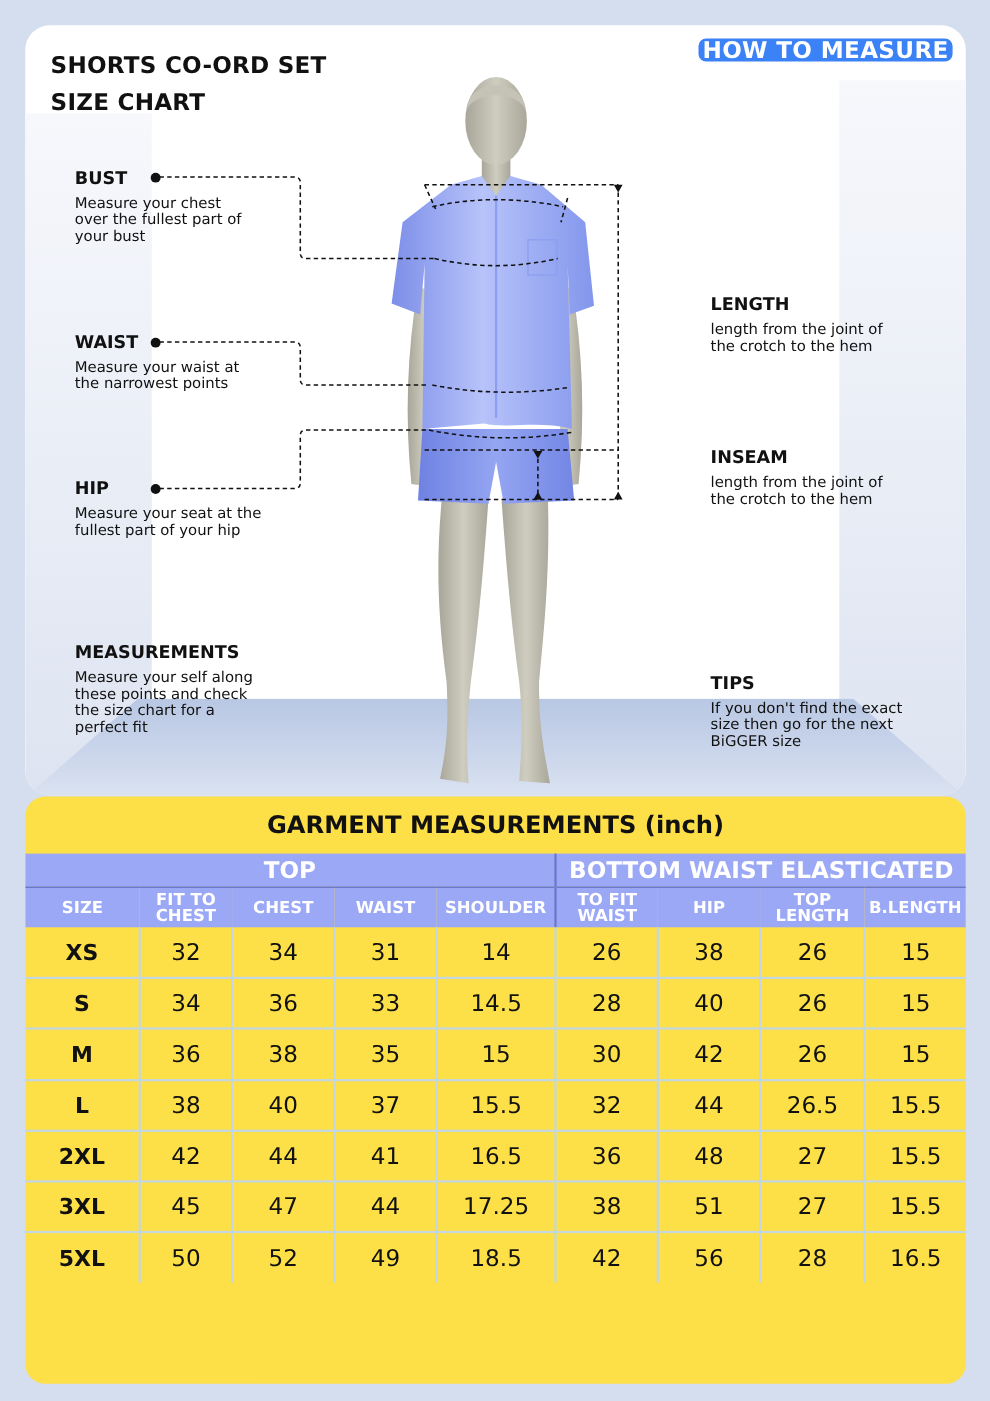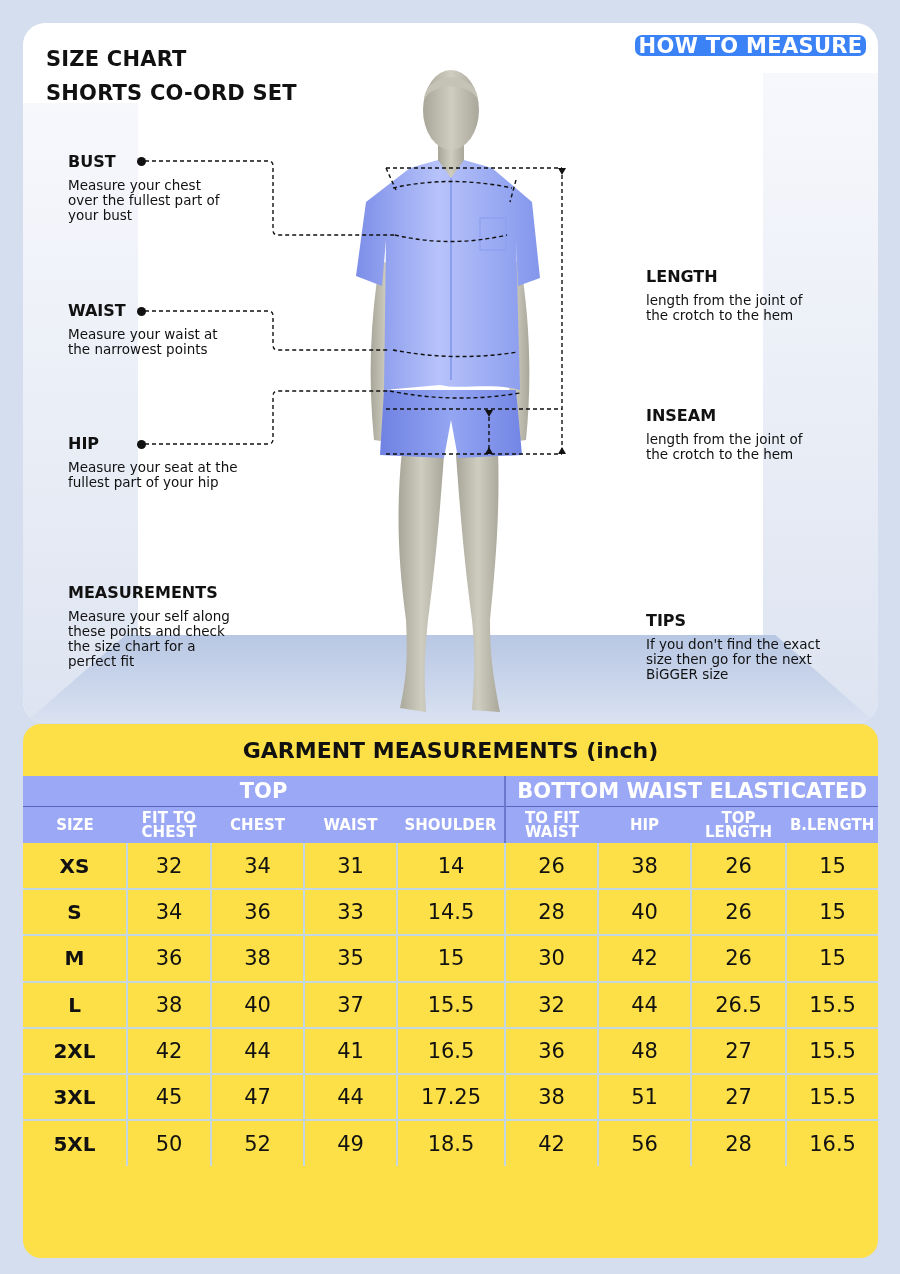--- a/index.html
+++ b/index.html
@@ -91,22 +91,22 @@
 </head>
 <body>
 
 <div class="top-card">
   <div class="side-l"></div>
   <div class="side-r"></div>
   <div class="floor"></div>
 </div>
 
 <div class="title">
+  <span>SHORTS CO-ORD SET</span>
   <span>SIZE CHART</span>
-  <span>SHORTS CO-ORD SET</span>
 </div>
 
 <div class="how-btn">HOW TO MEASURE</div>
 
 <svg class="figure" viewBox="0 0 220 665">
   <defs>
     <linearGradient id="skin" x1="0" x2="1">
       <stop offset="0" stop-color="#a8a699"></stop>
         <stop offset="0.5" stop-color="#cfccc0"></stop>
         <stop offset="1" stop-color="#a9a69a"></stop>

